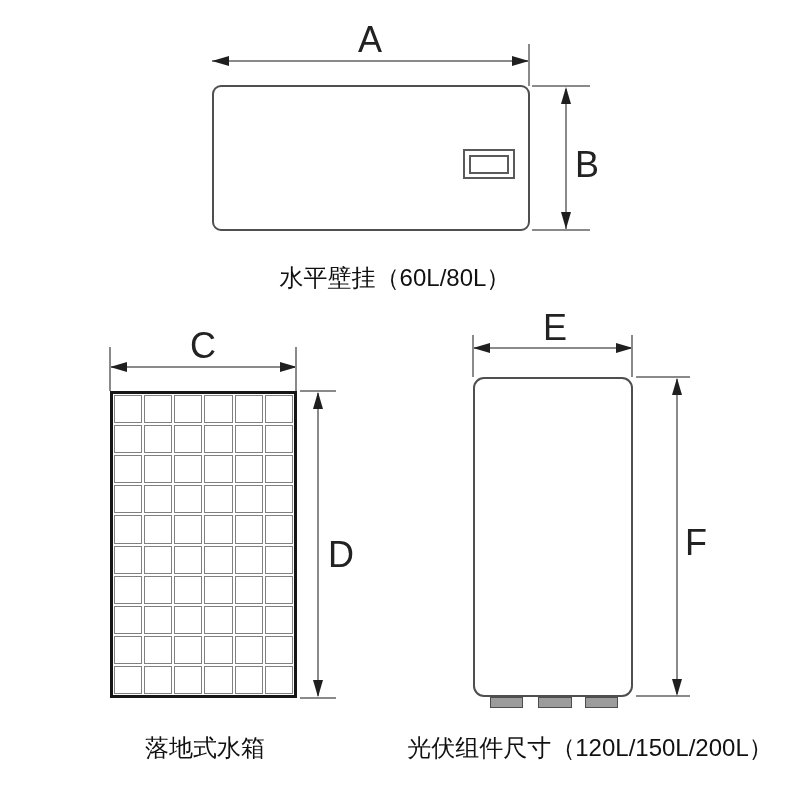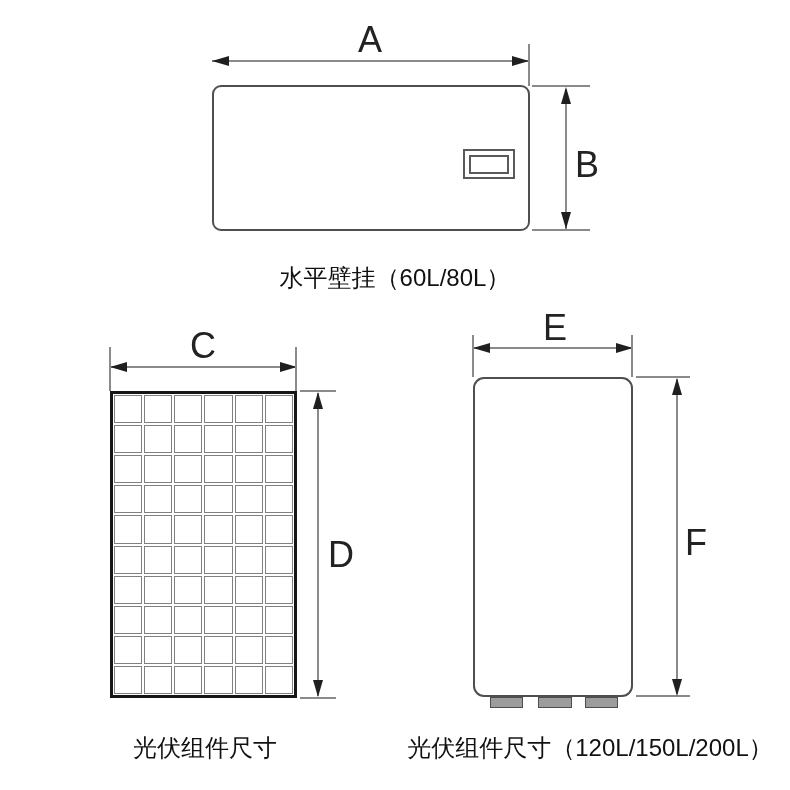--- a/index.html
+++ b/index.html
@@ -171,21 +171,21 @@
       </div>
 
     <div class="hline" style="left:300px; top:390px; width:36px;"></div>
     <div class="hline" style="left:300px; top:697px; width:36px;"></div>
     <div class="vline" style="left:317px; top:393px; height:303px;"></div>
     <div class="arr arr-up" style="left:313px; top:392px;"></div>
     <div class="arr arr-down" style="left:313px; top:680px;"></div>
 
     <div class="dim-label" style="left:320px; top:533px; width:42px; height:44px;">D</div>
 
-    <div class="caption" style="left:30px; top:732px; width:350px;">光伏组件尺寸</div>
+    <div class="caption" style="left:30px; top:732px; width:350px;">落地式水箱</div>
   </div>
 
   <div class="group">
     <div class="dim-label" style="left:520px; top:308px; width:70px; height:40px;">E</div>
 
     <div class="hline" style="left:473px; top:347px; width:160px;"></div>
     <div class="arr arr-left" style="left:473px; top:343px;"></div>
     <div class="arr arr-right" style="left:616px; top:343px;"></div>
     <div class="vline" style="left:472px; top:335px; height:42px;"></div>
     <div class="vline" style="left:631px; top:335px; height:42px;"></div>

